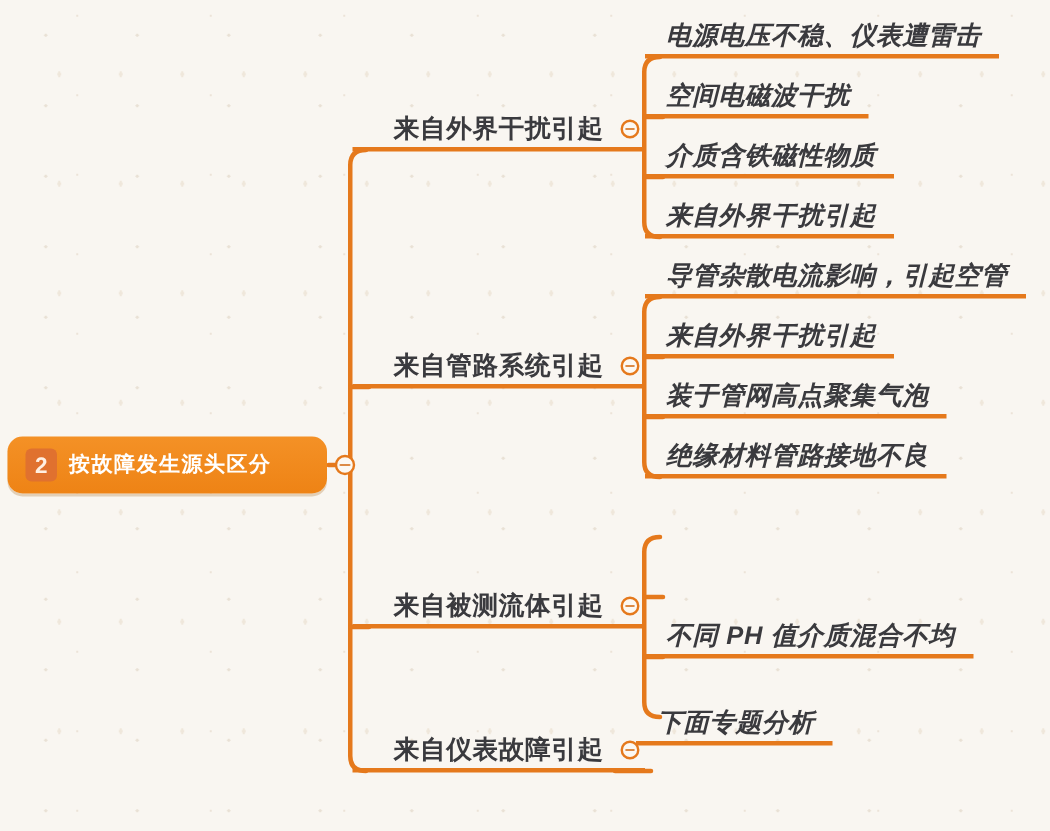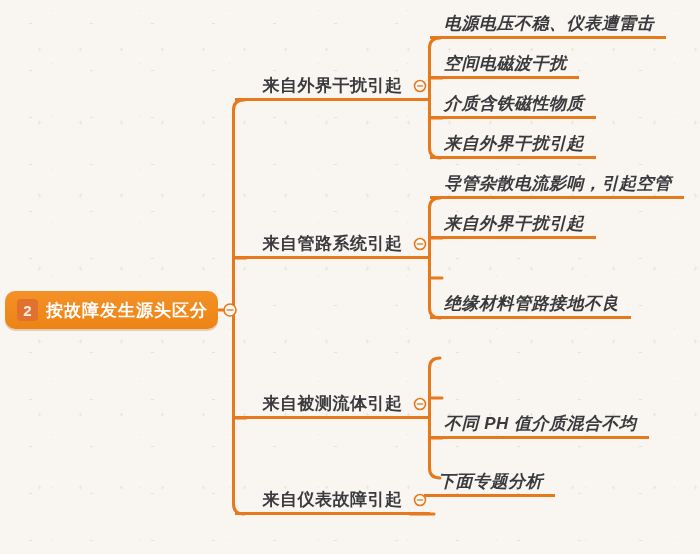--- a/index.html
+++ b/index.html
@@ -40,21 +40,21 @@
     display:flex;align-items:center;gap:8px;
     padding:0 0 0 12px;box-sizing:border-box;
     color:#ffffff;
   }
   .root-node .badge{
     background:var(--badge);
     width:21px;height:22px;border-radius:4px;
     display:flex;align-items:center;justify-content:center;
     font-size:15px;color:#ffefe2;flex:0 0 auto;
   }
-  .root-node .root-label{font-size:17px;letter-spacing:1px;white-space:nowrap;}
+  .root-node .root-label{font-size:14px;letter-spacing:1px;white-space:nowrap;}
 
   .branch-label{
     position:absolute;left:235px;width:195px;
     line-height:20px;font-size:17px;letter-spacing:0.5px;
     text-align:center;
     padding-bottom:2px;
     border-bottom:3px solid var(--line);
     white-space:nowrap;
   }
   .leaf-item{
@@ -136,19 +136,20 @@
   <div class="branch-label" style="top:490px">来自仪表故障引起</div>
   <div class="branch-label" style="top:394px">来自被测流体引起</div>
 
   <div class="leaf-item" style="top:14px">电源电压不稳、仪表遭雷击</div>
   <div class="leaf-item" style="top:54px">空间电磁波干扰</div>
   <div class="leaf-item" style="top:94px">介质含铁磁性物质</div>
   <div class="leaf-item" style="top:134px">来自外界干扰引起</div>
 
   <div class="leaf-item" style="top:174px">导管杂散电流影响，引起空管</div>
   <div class="leaf-item" style="top:214px">来自外界干扰引起</div>
+  <div class="leaf-item" style="top:254px">装于管网高点聚集气泡</div>
   <div class="leaf-item" style="top:294px">绝缘材料管路接地不良</div>
 
   <div class="leaf-item" style="top:414px">不同 PH 值介质混合不均</div>
 
   <div class="leaf-item single" style="top:472px">下面专题分析</div>
 
 </div>
 
 </body></html>

